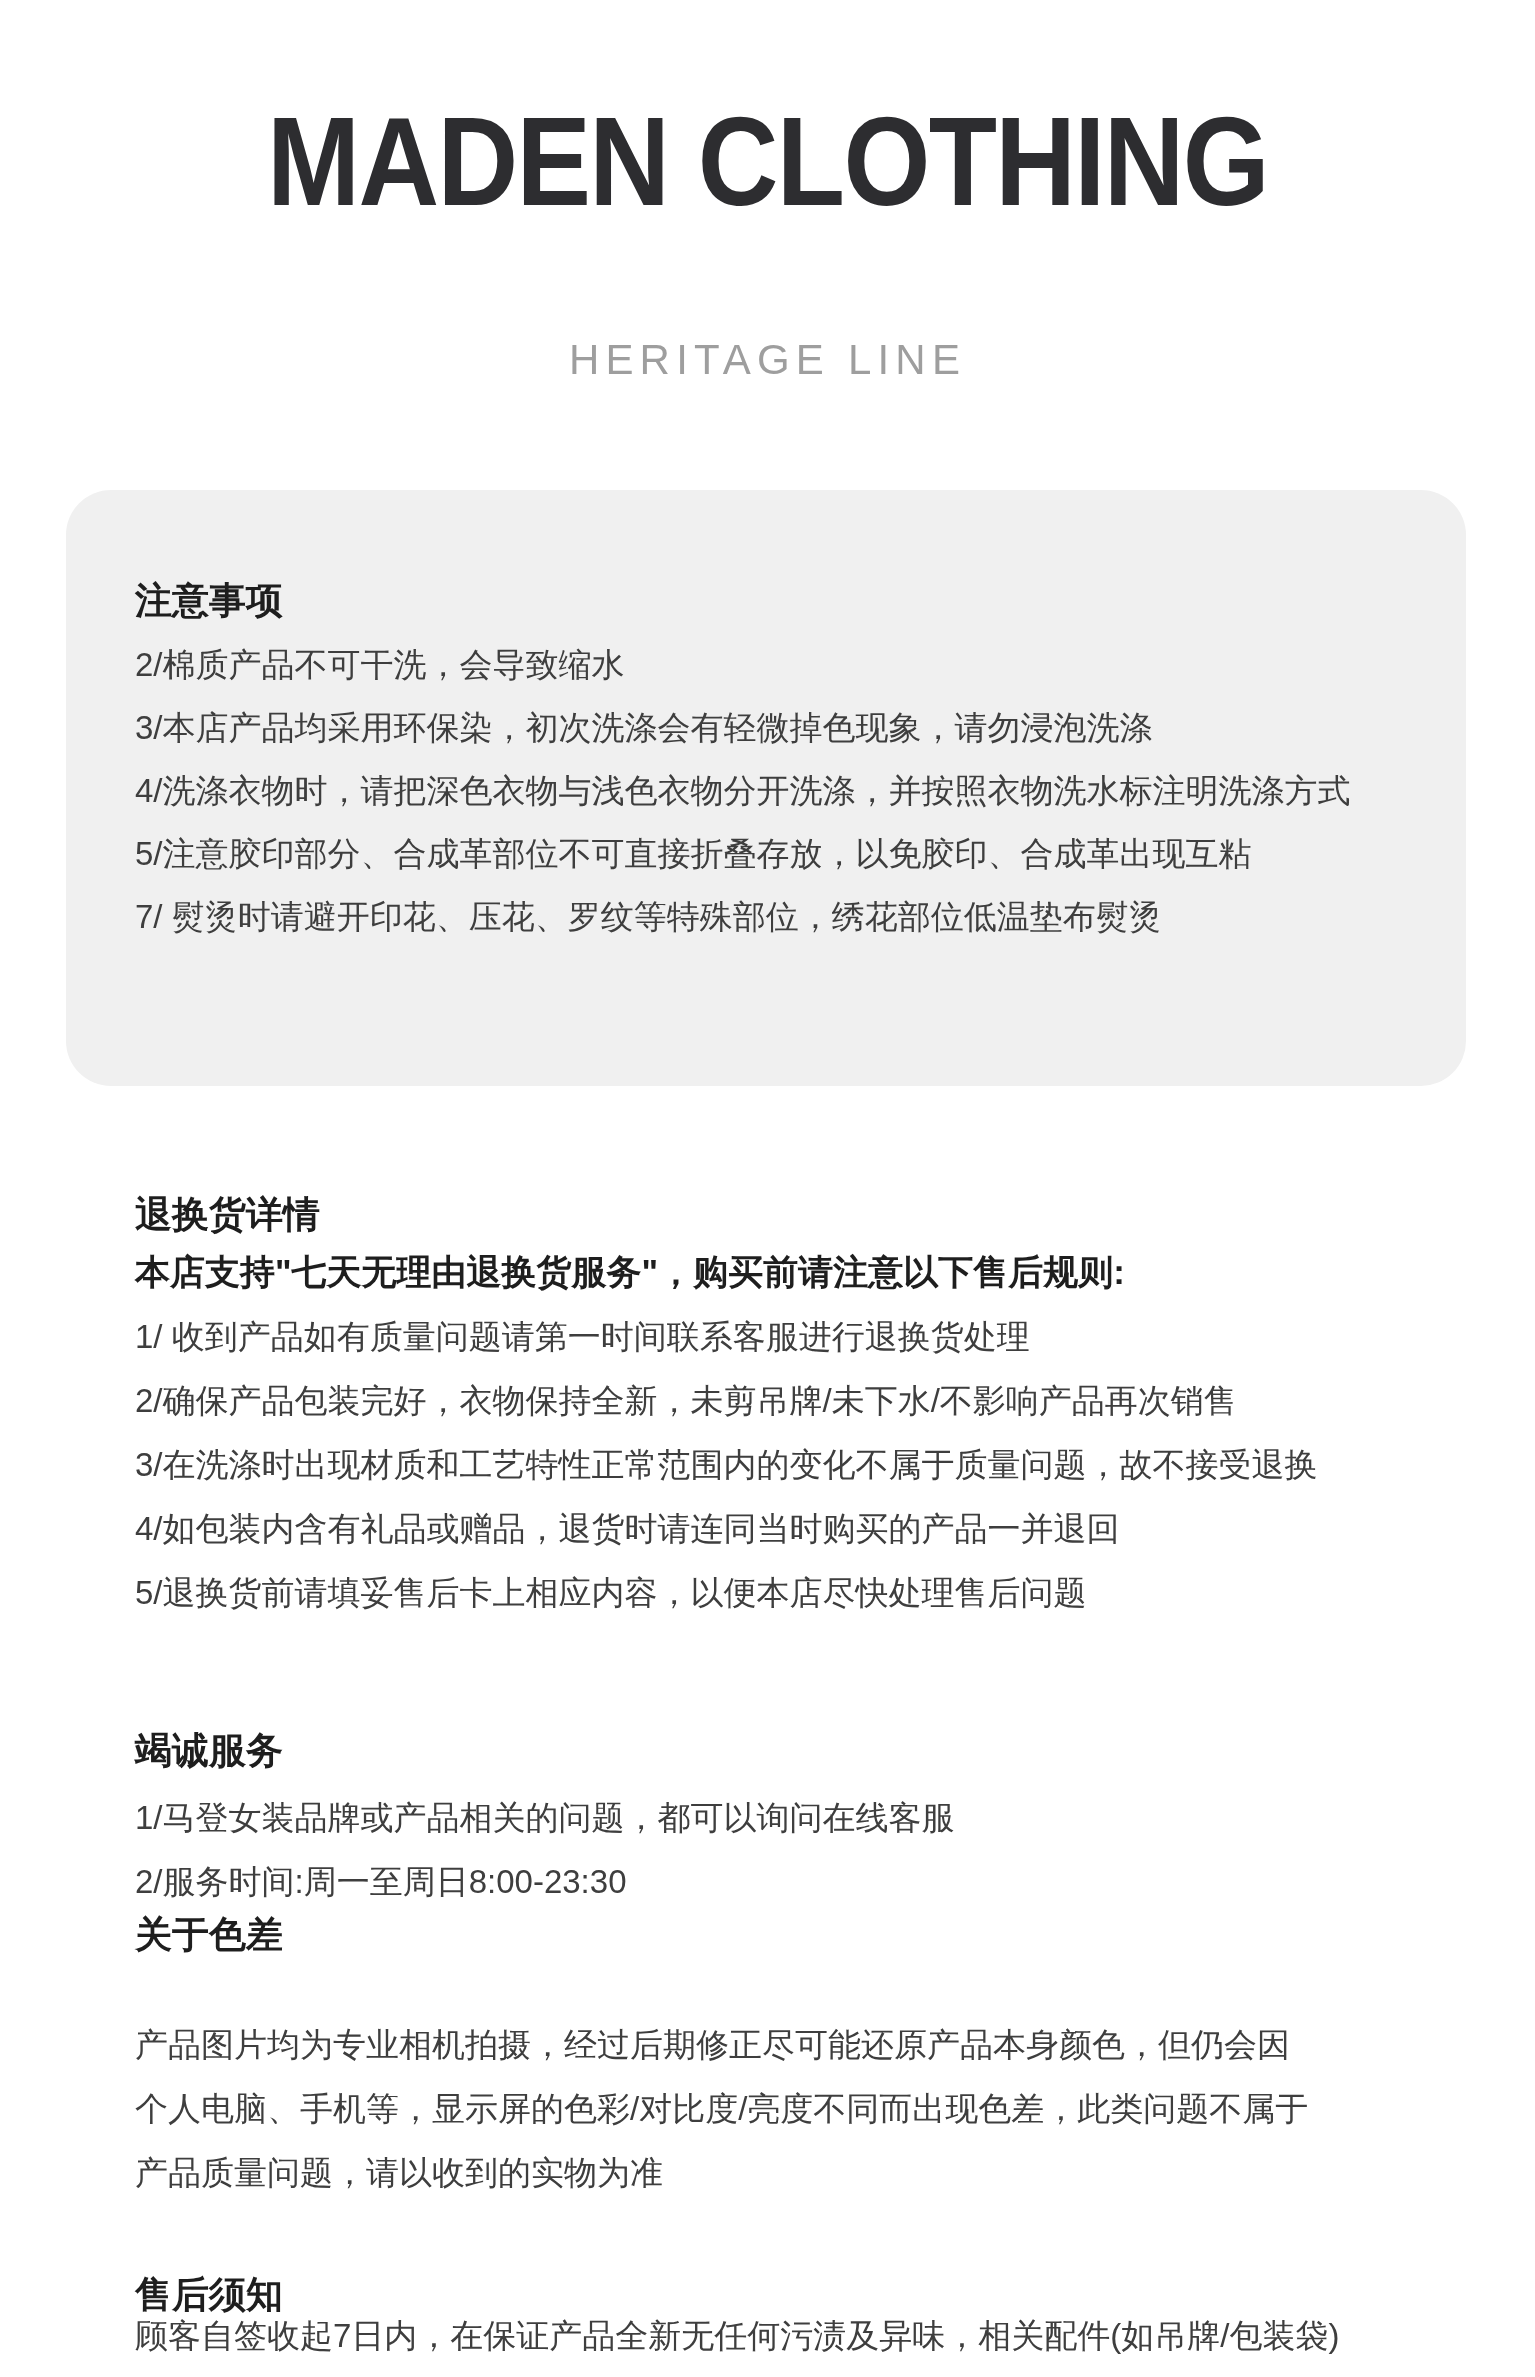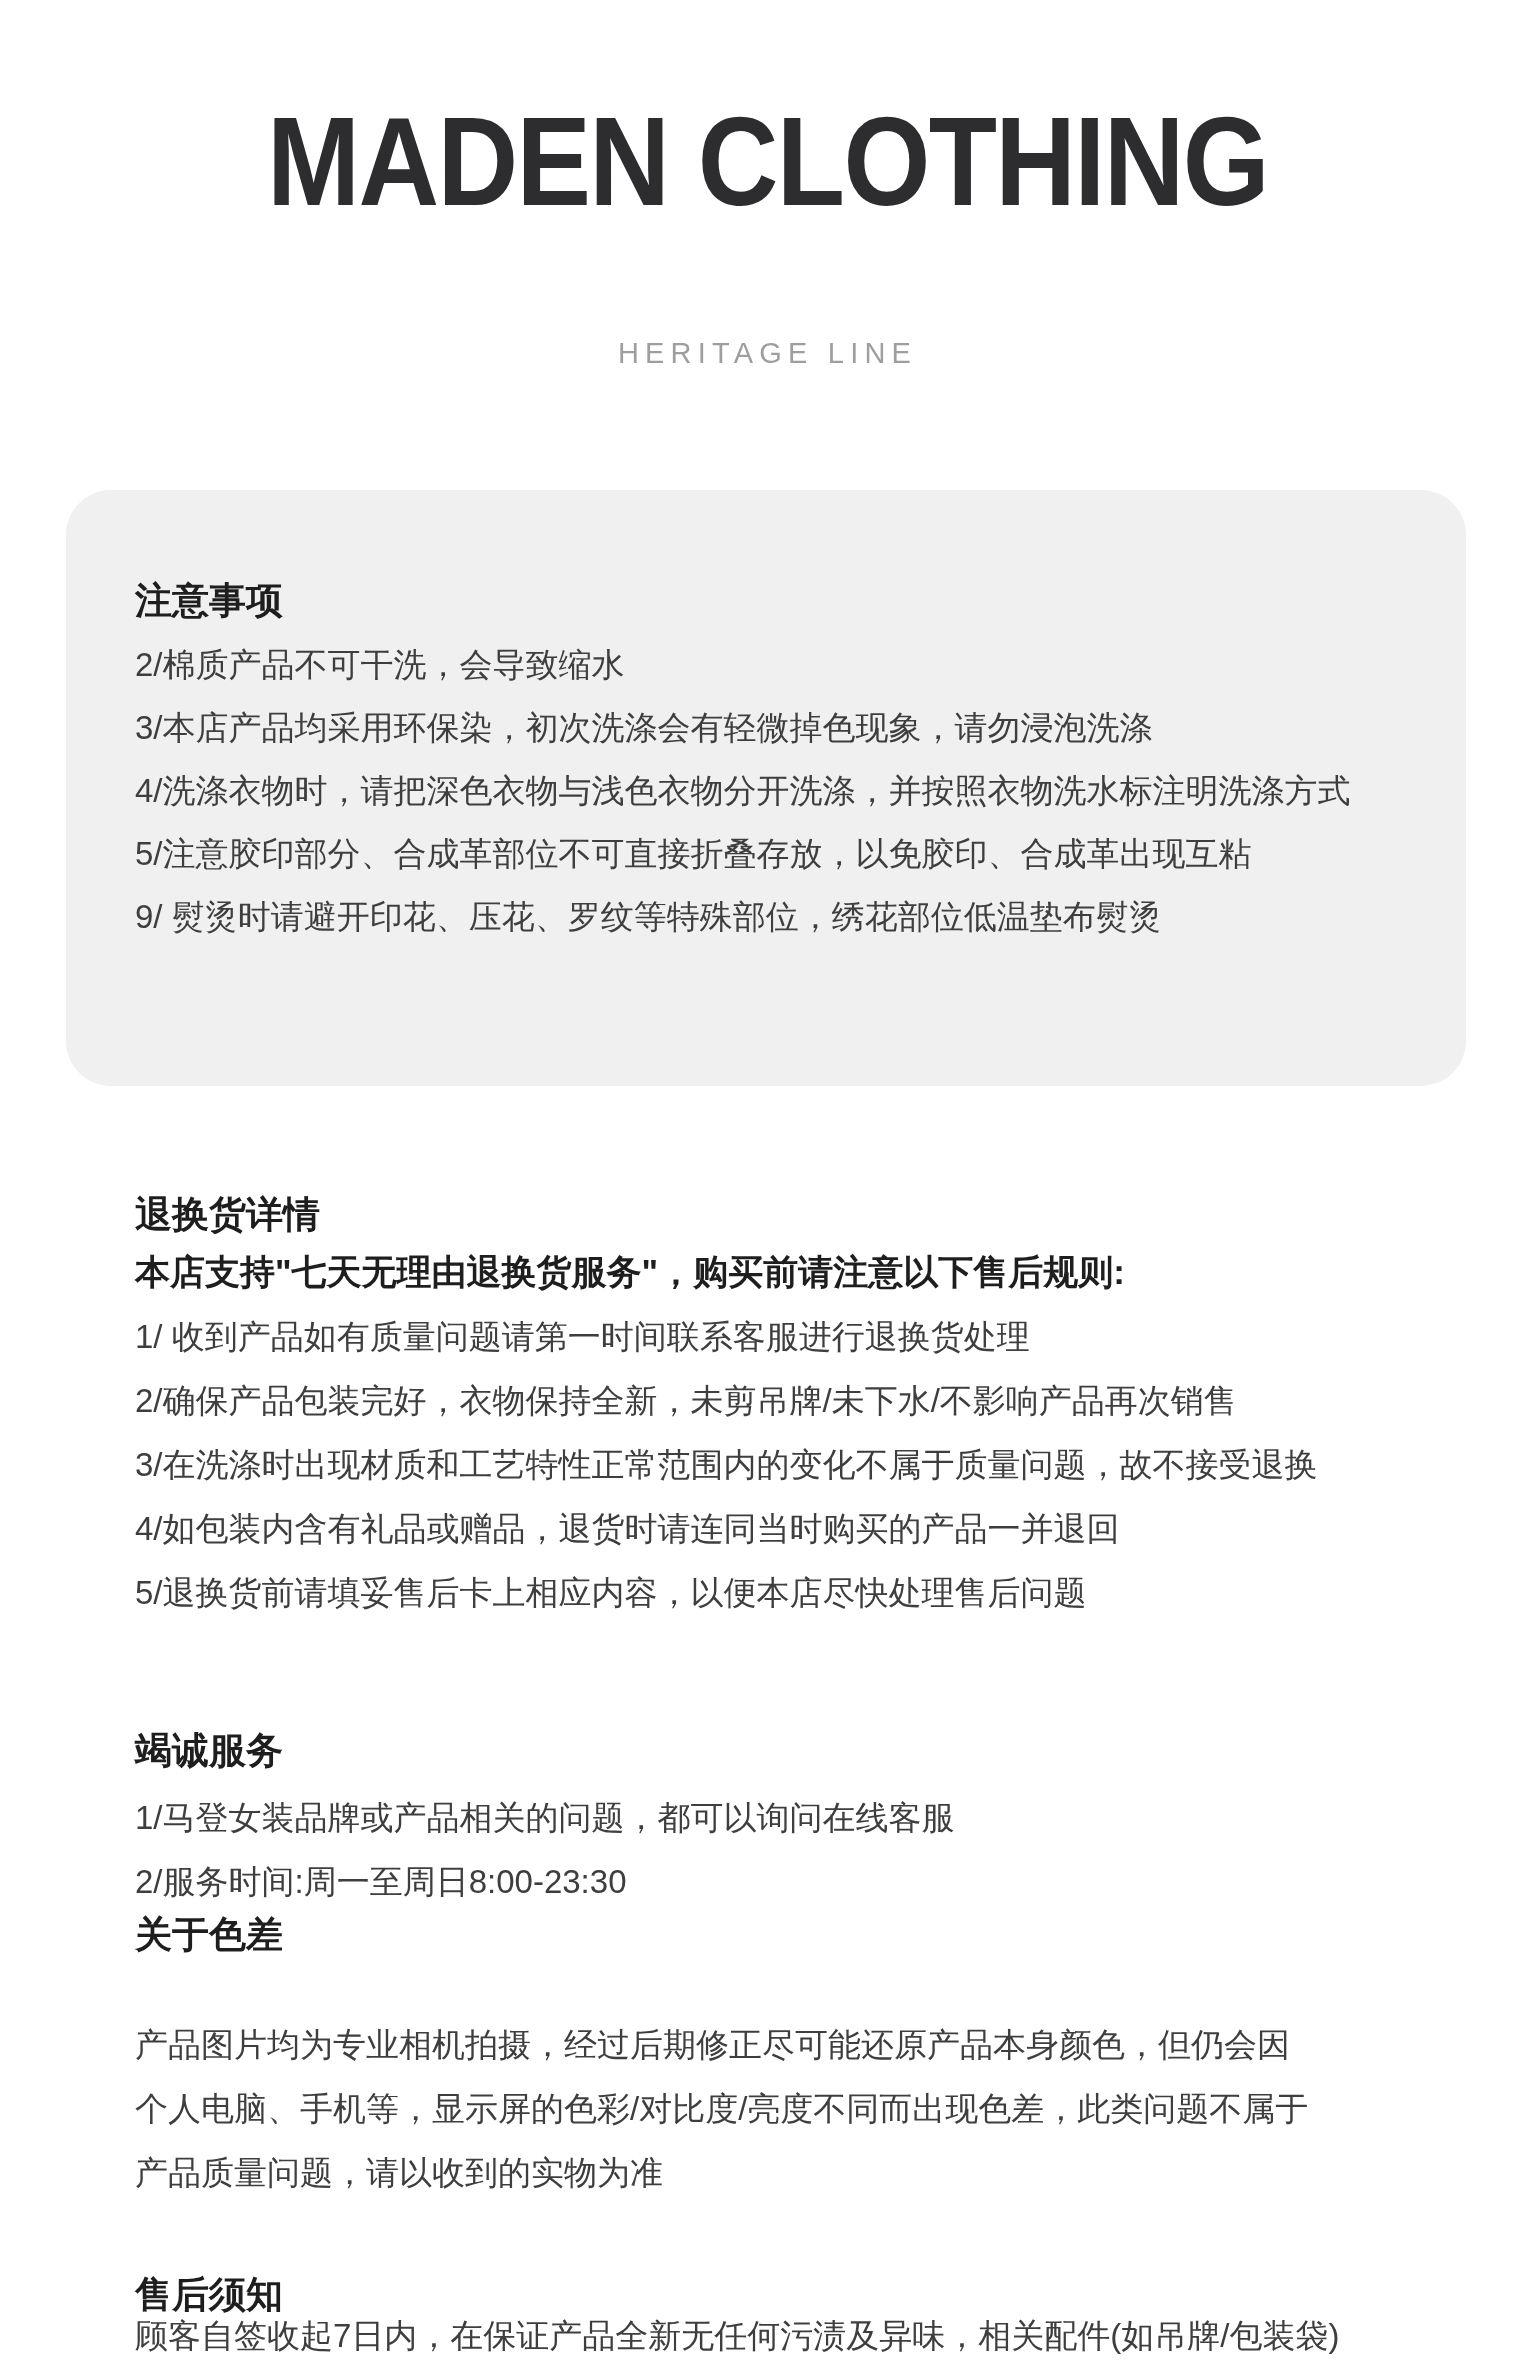--- a/index.html
+++ b/index.html
@@ -31,21 +31,21 @@
     transform: scaleX(0.88);
     transform-origin: 50% 50%;
     white-space: nowrap;
   }
   .brand-subtitle {
     position: absolute;
     top: 339px;
     left: 0;
     width: 100%;
     text-align: center;
-    font-size: 29px;
+    font-size: 42px;
     font-weight: 400;
     letter-spacing: 6.2px;
     line-height: 1;
     color: #9e9e9e;
     white-space: nowrap;
   }
   
   .notice-panel {
     position: absolute;
     left: 66px;
@@ -110,21 +110,21 @@
 
   <div class="notice-panel"></div>
 
   <div id="notice-heading" class="sec-heading">注意事项</div>
 
   <div id="notice-list" class="line-list lh102">
     <div class="line">2/棉质产品不可干洗，会导致缩水</div>
     <div class="line">3/本店产品均采用环保染，初次洗涤会有轻微掉色现象，请勿浸泡洗涤</div>
     <div class="line">4/洗涤衣物时，请把深色衣物与浅色衣物分开洗涤，并按照衣物洗水标注明洗涤方式</div>
     <div class="line">5/注意胶印部分、合成革部位不可直接折叠存放，以免胶印、合成革出现互粘</div>
-    <div class="line">9/ 熨烫时请避开印花、压花、罗纹等特殊部位，绣花部位低温垫布熨烫</div>
+    <div class="line">7/ 熨烫时请避开印花、压花、罗纹等特殊部位，绣花部位低温垫布熨烫</div>
   </div>
 
   <div id="returns-heading" class="sec-heading">退换货详情</div>
 
   <div id="returns-sub" class="sub-heading">本店支持"七天无理由退换货服务"，购买前请注意以下售后规则:</div>
 
   <div id="returns-list" class="line-list lh104">
     <div class="line">1/ 收到产品如有质量问题请第一时间联系客服进行退换货处理</div>
     <div class="line">2/确保产品包装完好，衣物保持全新，未剪吊牌/未下水/不影响产品再次销售</div>
     <div class="line">3/在洗涤时出现材质和工艺特性正常范围内的变化不属于质量问题，故不接受退换</div>

